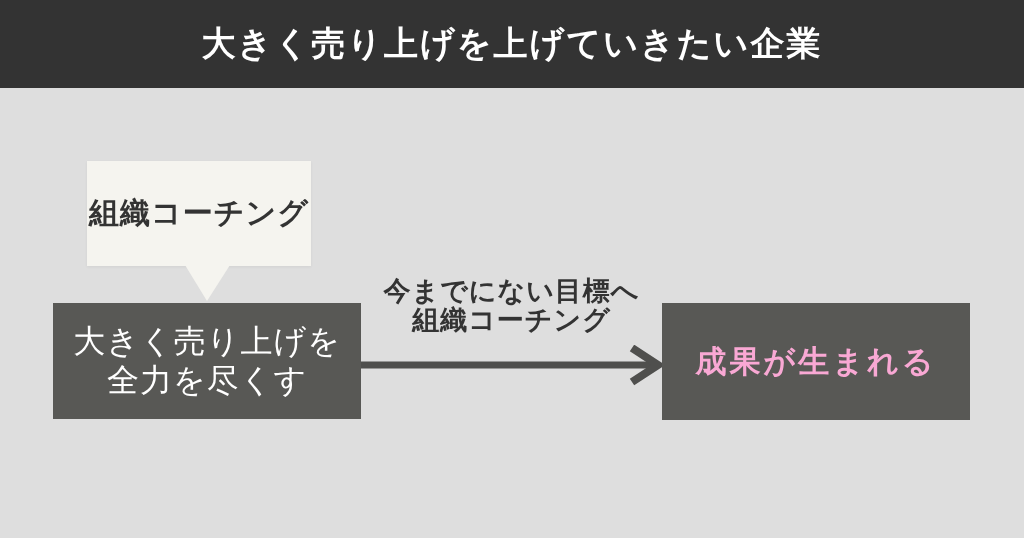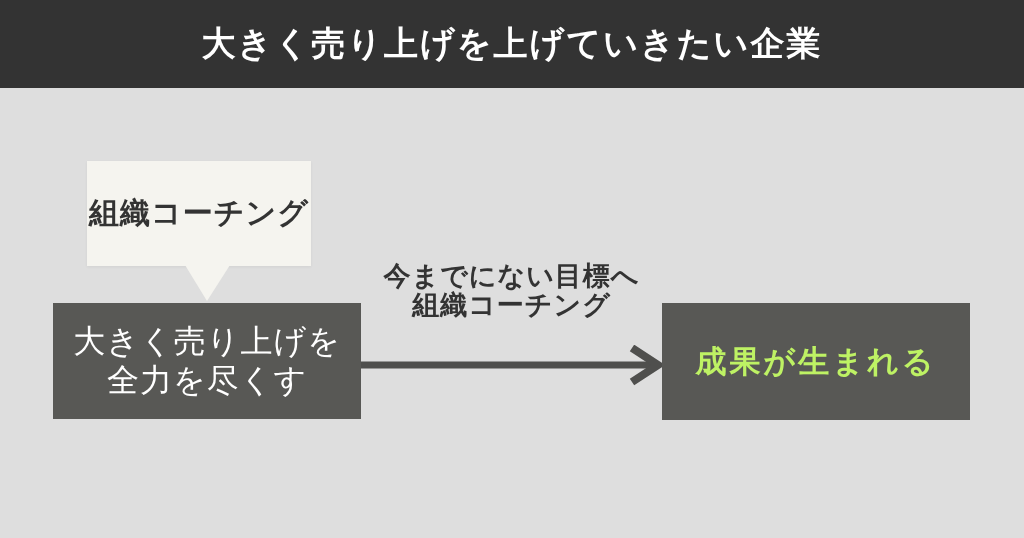--- a/index.html
+++ b/index.html
@@ -72,35 +72,35 @@
   .flow-box .box-line {
     display: block;
     color: #ffffff;
     font-size: 32px;
     font-weight: normal;
     letter-spacing: 1px;
     line-height: 39px;
     white-space: nowrap;
   }
   .result-label {
-    color: #bef264;
+    color: #f9a8d4;
     font-size: 31px;
     font-weight: bold;
     letter-spacing: 3px;
     white-space: nowrap;
     text-align: center;
   }
   .arrow-svg {
     position: absolute;
     left: 361px; top: 345px;
     width: 302px; height: 44px;
   }
   .arrow-label {
     position: absolute;
-    left: 361px; top: 262px;
+    left: 361px; top: 277px;
     width: 301px;
     text-align: center;
     color: #333333;
     font-size: 27px;
     font-weight: bold;
     letter-spacing: 1px;
     line-height: 29px;
   }
   .arrow-label span { display: block; white-space: nowrap; }
 </style>

